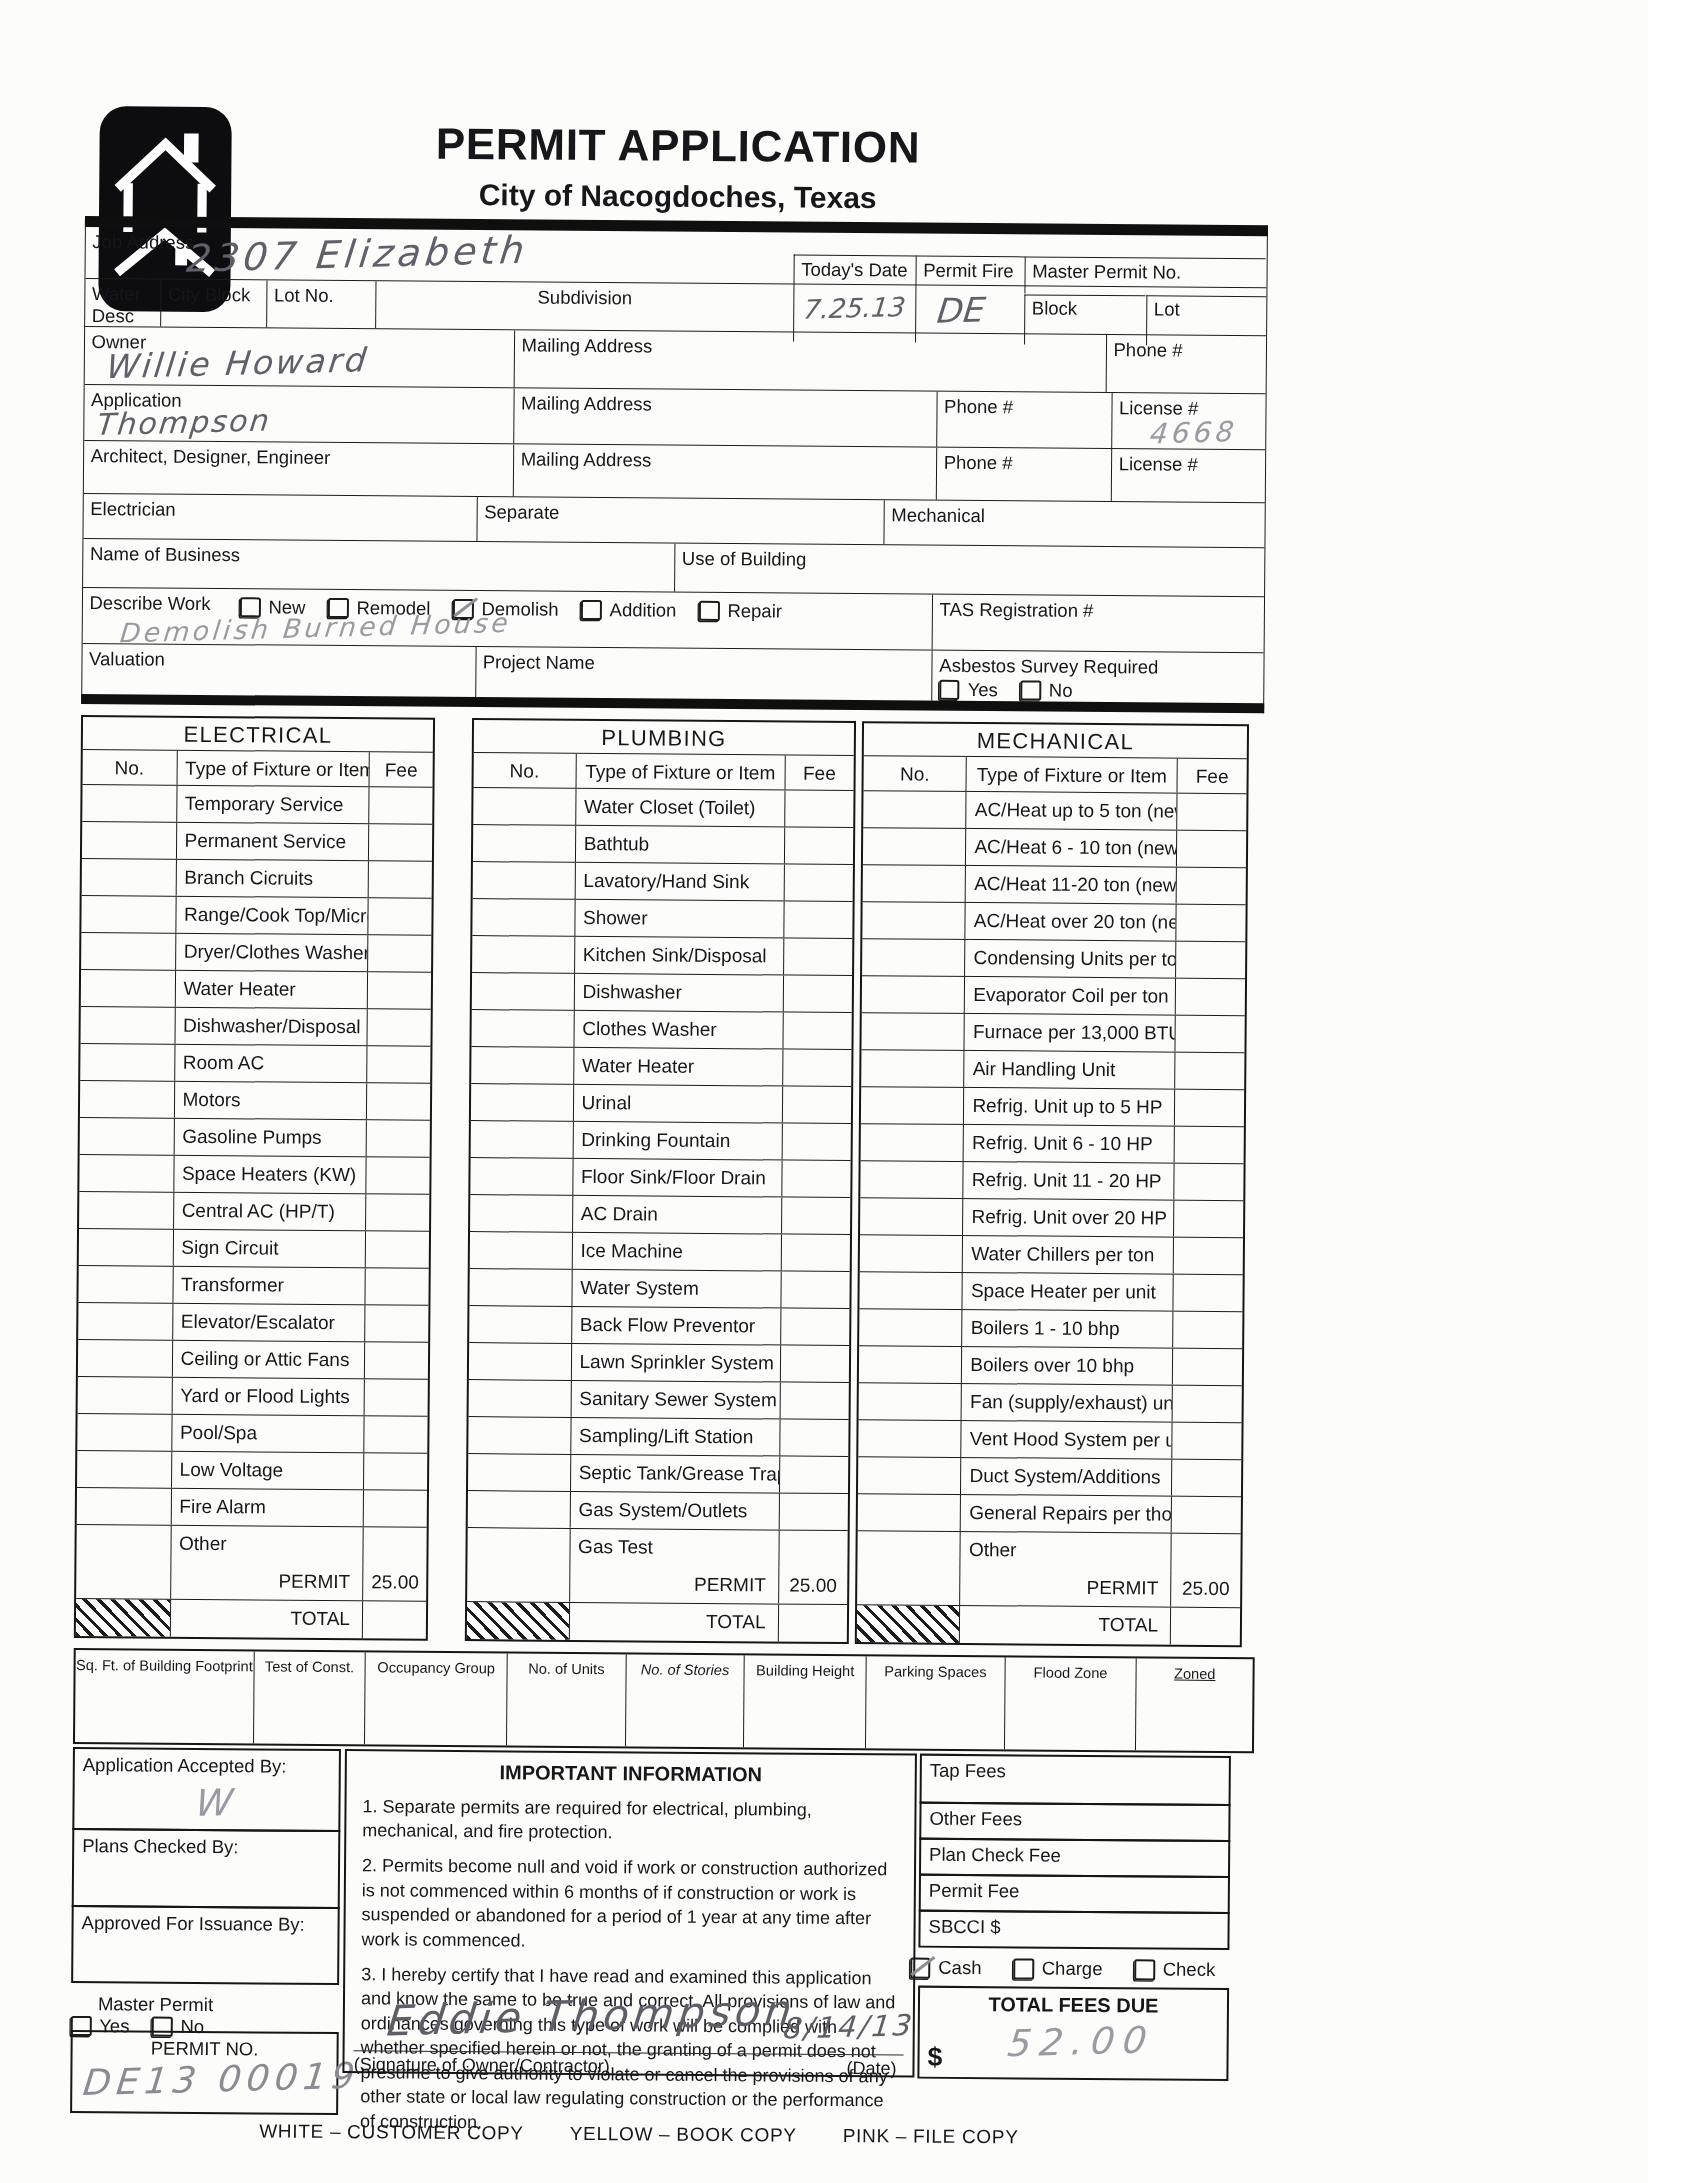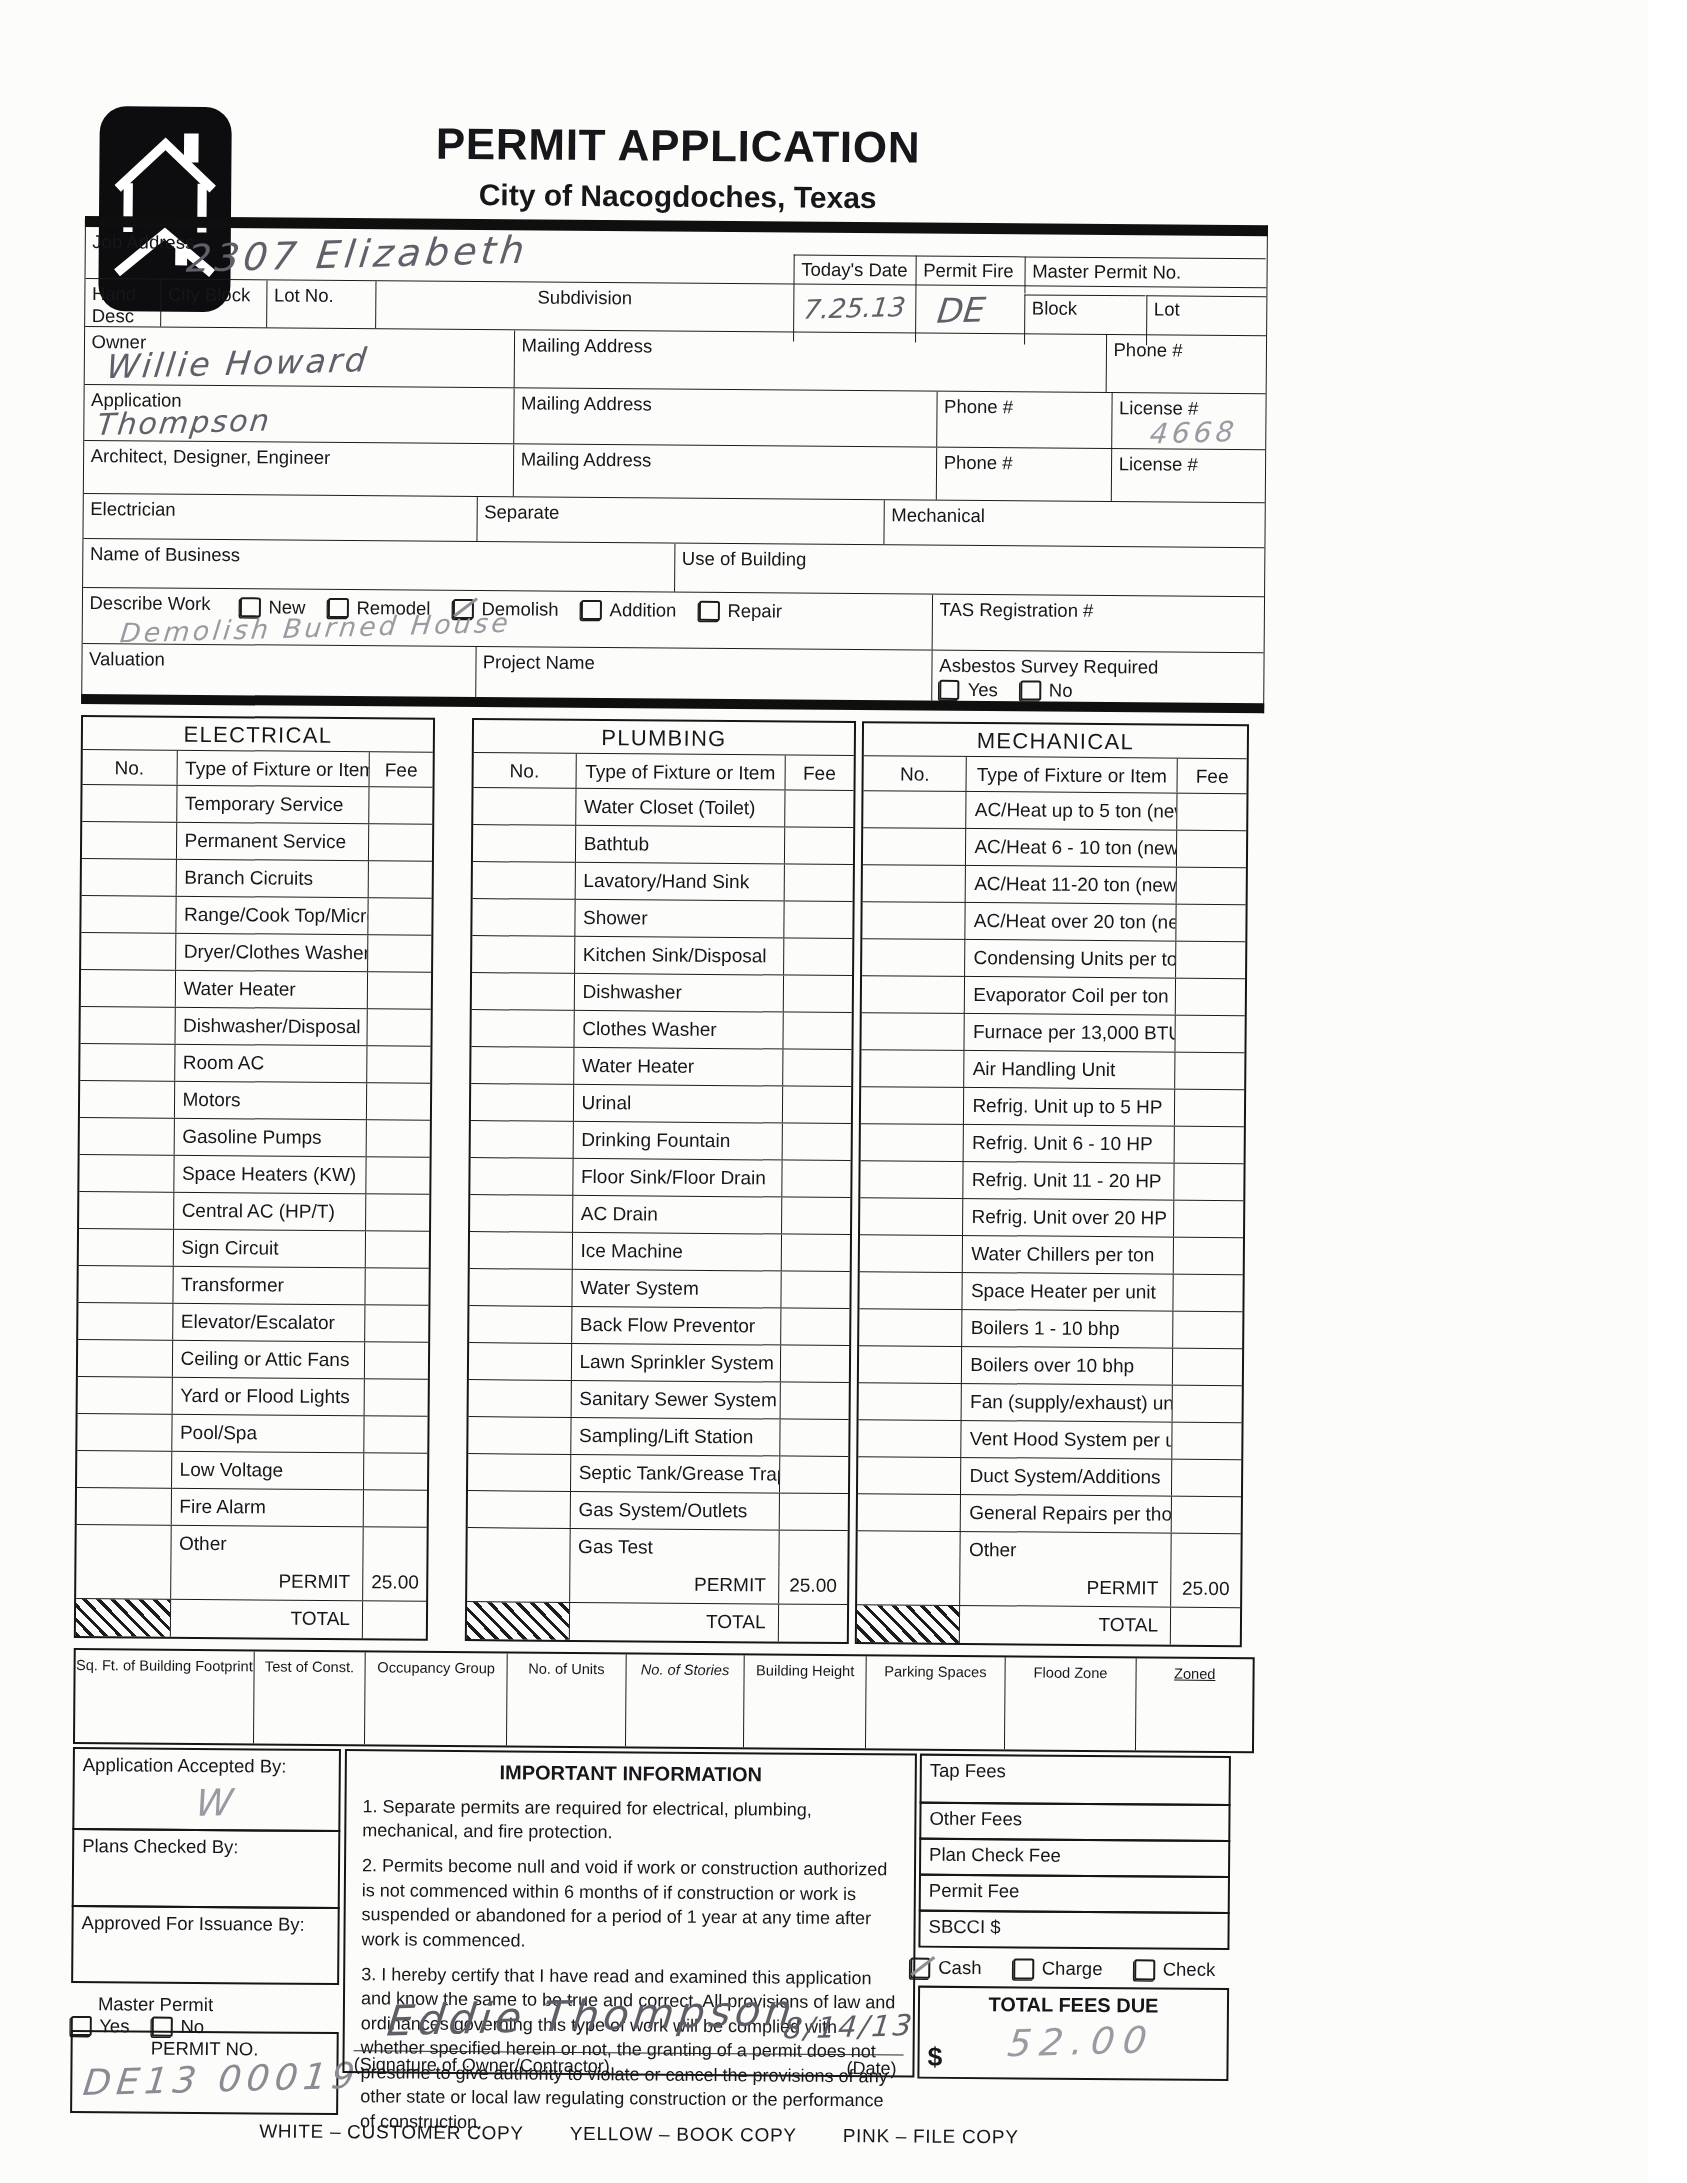--- a/index.html
+++ b/index.html
@@ -121,21 +121,21 @@
       </div>
       <div class="overlay-box" style="left:939px;top:60px;width:121px;height:50px;">
         <span class="lab">Block</span>
       </div>
       <div class="overlay-box" style="left:1061px;top:60px;width:120px;height:50px;">
         <span class="lab">Lot</span>
       </div>
     </div>
 
     <div class="irow r2">
-      <div class="icell" style="width:76px;"><span class="lab">Hand Desc</span></div>
+      <div class="icell" style="width:76px;"><span class="lab">Water Desc</span></div>
       <div class="icell" style="width:106px;"><span class="lab">City Block</span></div>
       <div class="icell" style="width:109px;"><span class="lab">Lot No.</span></div>
       <div class="icell" style="width:417px;border-right:none;text-align:center;"><span class="lab">Subdivision</span></div>
       <div class="icell" style="width:473px;border-right:none;"></div>
     </div>
 
     <div class="irow r3">
       <div class="icell" style="width:430px;">
         <span class="lab">Owner</span>
         <span class="hw abs" style="left:20px;top:20px;font-size:33px;letter-spacing:2.6px;z-index:6;">Willie Howard</span>

